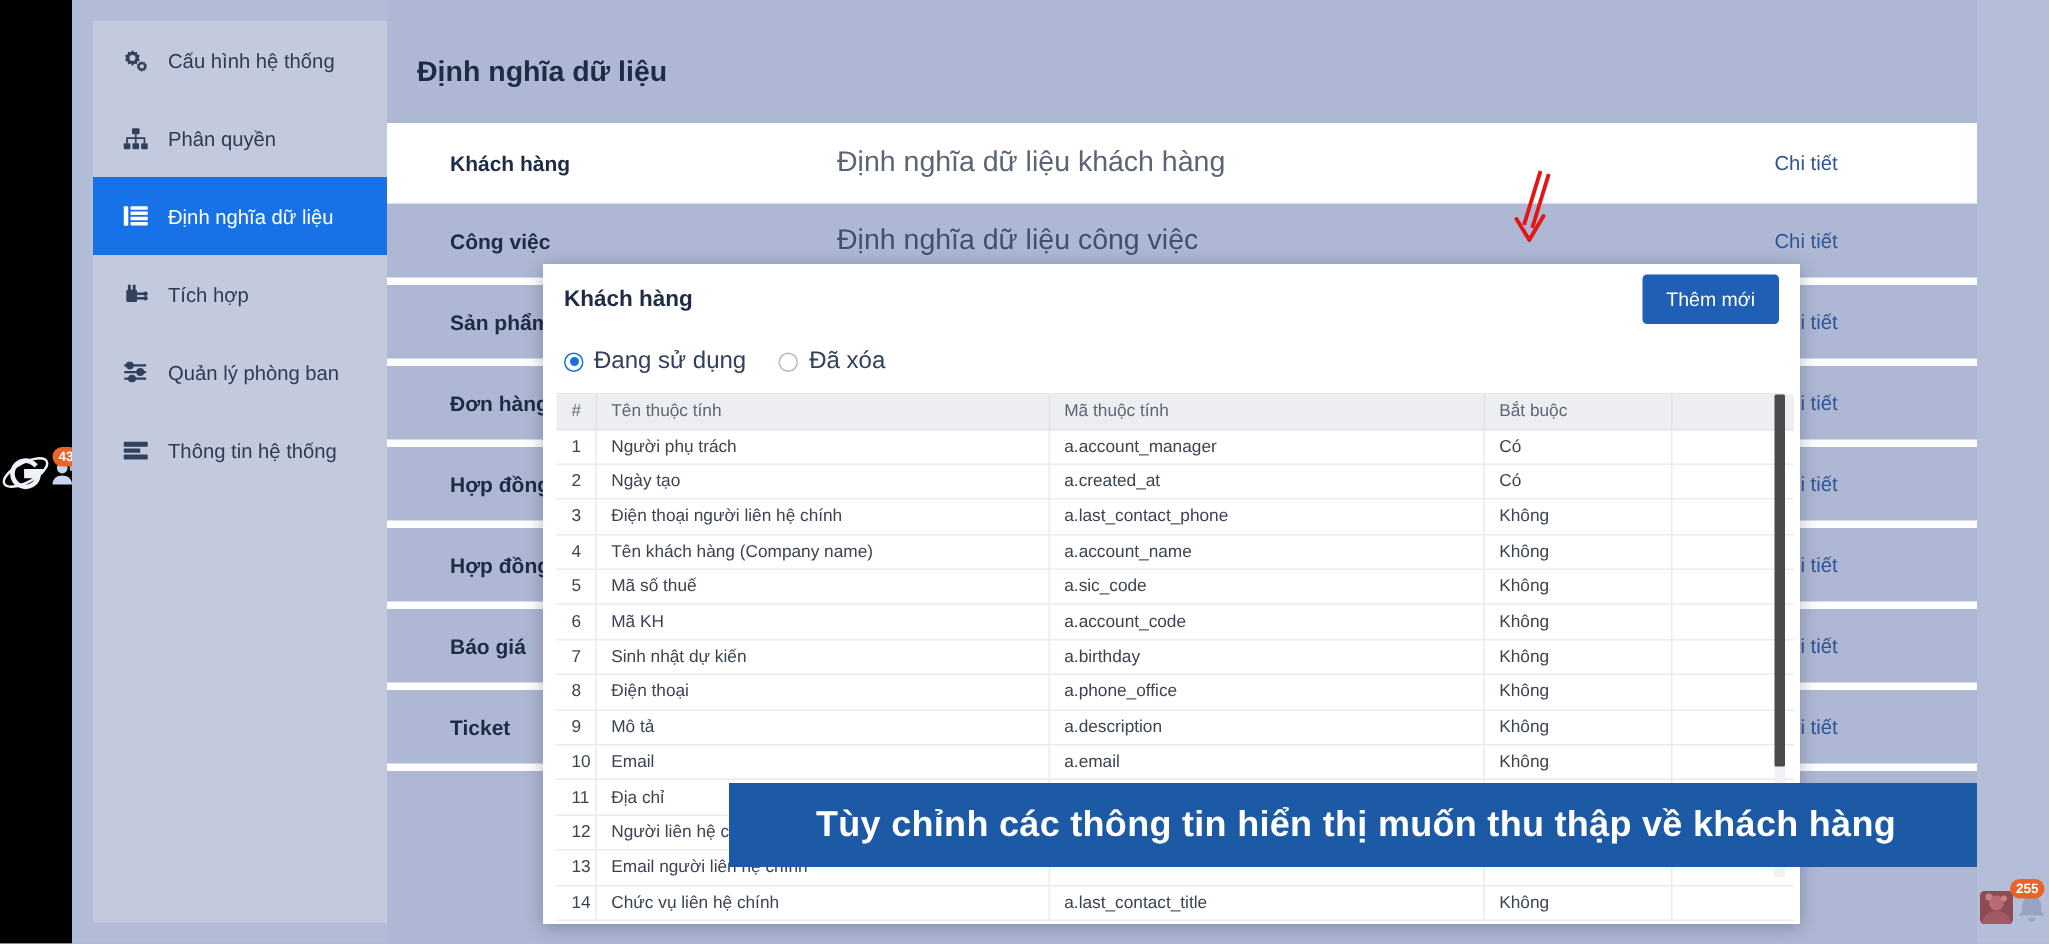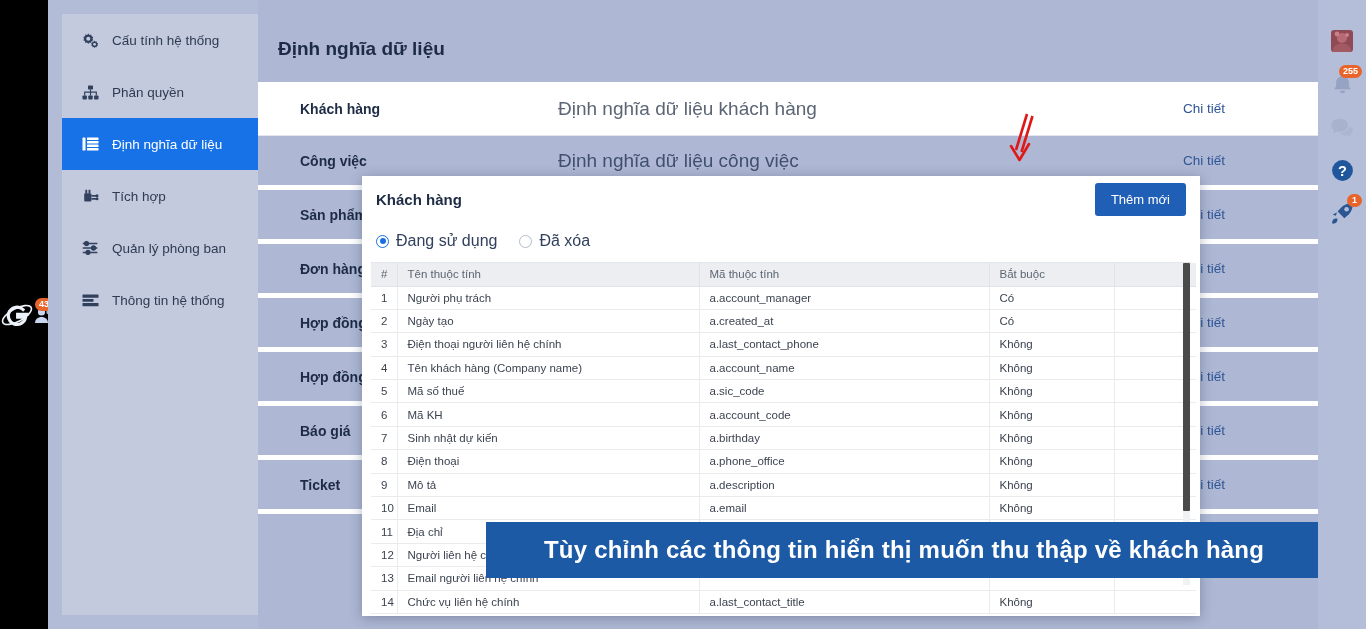--- a/index.html
+++ b/index.html
@@ -152,21 +152,21 @@
     display: flex; align-items: center;
     font-size: 24px; font-weight: bold;
     padding-left: 58px; letter-spacing: .2px;
     white-space: nowrap;
   }
 
   
   #right-rail {
     position: absolute; right: 0; top: 0; width: 48px; height: 629px;
     background: #b5bed8;
-    display: flex; flex-direction: column; align-items: center; padding-top: 22px;
+    display: flex; flex-direction: row; align-items: flex-end; padding-top: 10px;
   }
   .rrail-ico {
     position: relative; width: 44px; height: 38px;
     display: flex; align-items: center; justify-content: center;
     color: #8f9cbd; margin-bottom: 5px;
   }
   .rrail-badge {
     position: absolute; top: 0px; right: 2px;
     background: #e8642a; color: #fff; font-size: 9px; line-height: 11px;
     font-weight: bold; border-radius: 8px; padding: 1px 4px; min-width: 15px;
@@ -292,21 +292,21 @@
 
       <div class="menu-item">
         <span class="menu-ico">
           <svg width="17" height="15" viewBox="0 0 17 15" fill="#31405c">
             <path d="M6.3.4l1.1 1.5 1.8-.4.35 1.85 1.75.7-.85 1.65.85 1.65-1.75.7-.35 1.85-1.8-.4L6.3 11 5.2 9.5l-1.8.4L3.05 8.05 1.3 7.35l.85-1.65L1.3 4.05l1.75-.7L3.4 1.5l1.8.4z"></path>
             <circle cx="6.3" cy="5.7" r="2" fill="#c3cade"></circle>
             <path d="M12.6 7.6l.75 1.05 1.25-.28.24 1.3 1.2.48-.58 1.14.58 1.14-1.2.48-.24 1.3-1.25-.28-.75 1.05-.76-1.05-1.25.28-.23-1.3-1.2-.48.58-1.14-.58-1.14 1.2-.48.23-1.3 1.25.28z"></path>
             <circle cx="12.6" cy="11.29" r="1.4" fill="#c3cade"></circle>
           </svg>
         </span>
-        <span>Cấu tính hệ thống</span>
+        <span>Cấu hình hệ thống</span>
       </div>
 
       <div class="menu-item">
         <span class="menu-ico">
           <svg width="17" height="15" viewBox="0 0 17 15" fill="#31405c">
             <rect x="6" y="0.5" width="5" height="4" rx=".7"></rect>
             <rect x="0.5" y="10.5" width="4.4" height="4" rx=".7"></rect>
             <rect x="6.3" y="10.5" width="4.4" height="4" rx=".7"></rect>
             <rect x="12.1" y="10.5" width="4.4" height="4" rx=".7"></rect>
             <path d="M8.5 4.5v2.6M2.7 10.5V7.1h11.6v3.4M8.5 7.1v3.4" stroke="#31405c" stroke-width="1.15" fill="none"></path>

